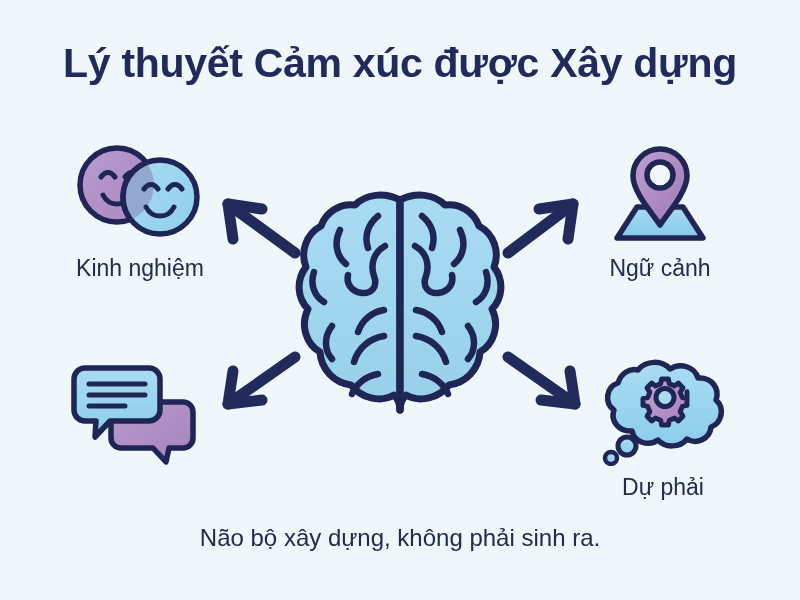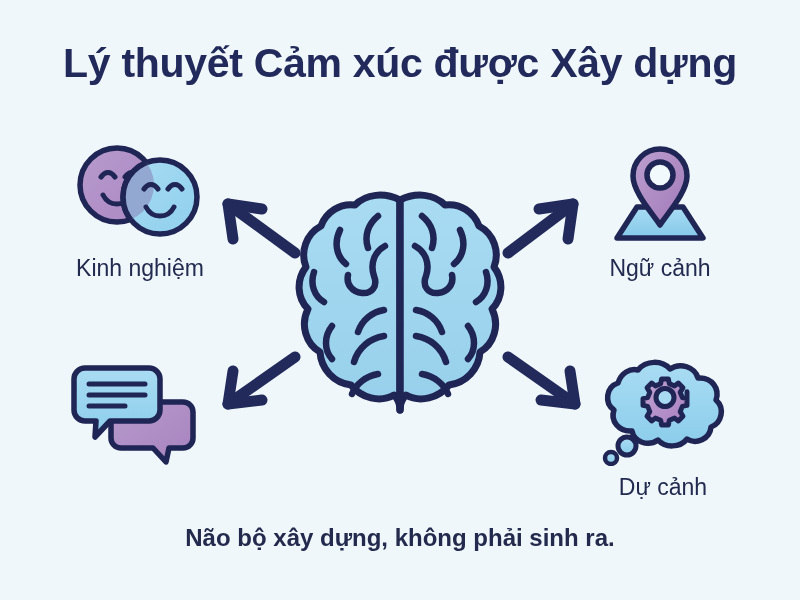--- a/index.html
+++ b/index.html
@@ -34,21 +34,21 @@
     white-space: nowrap;
   }
   .caption {
     position: absolute;
     top: 524px;
     left: 0;
     width: 800px;
     text-align: center;
     font-size: 24px;
     color: #232a4d;
-    font-weight: bold;
+    font-weight: normal;
   }
   .node {
     position: absolute;
     width: 210px;
     text-align: center;
   }
   .node .icon-wrap {
     height: 118px;
     display: flex;
     align-items: center;
@@ -292,18 +292,18 @@
                    L35.5 12.5 L28 14 L24.5 22.5 L29 30
                    L21.5 37.5 L15.5 33 L7 36.5 L5.5 44
                    L-5.5 44 L-7 36.5 L-15.5 33 L-21.5 37.5
                    L-29 30 L-24.5 22.5 L-28 14 L-35.5 12.5
                    L-35.5 1.5 L-28 0 L-24.5 -8.5 L-29 -16
                    L-21.5 -23.5 L-15.5 -19 L-7 -22.5 Z" transform="scale(0.62) translate(0,-7)" fill="url(#gearGrad)" stroke="#1f2554" stroke-width="8" stroke-linejoin="round"></path>
           <circle cx="0" cy="-4.5" r="9" fill="#a9dcf3" stroke="#1f2554" stroke-width="5"></circle>
         </g>
       </svg>
     </div>
-    <div class="node-label">Dự cảnh</div>
+    <div class="node-label">Dự phải</div>
   </div>
 
   <div class="caption">Não bộ xây dựng, không phải sinh ra.</div>
 
 </div>
 
 </body></html>

